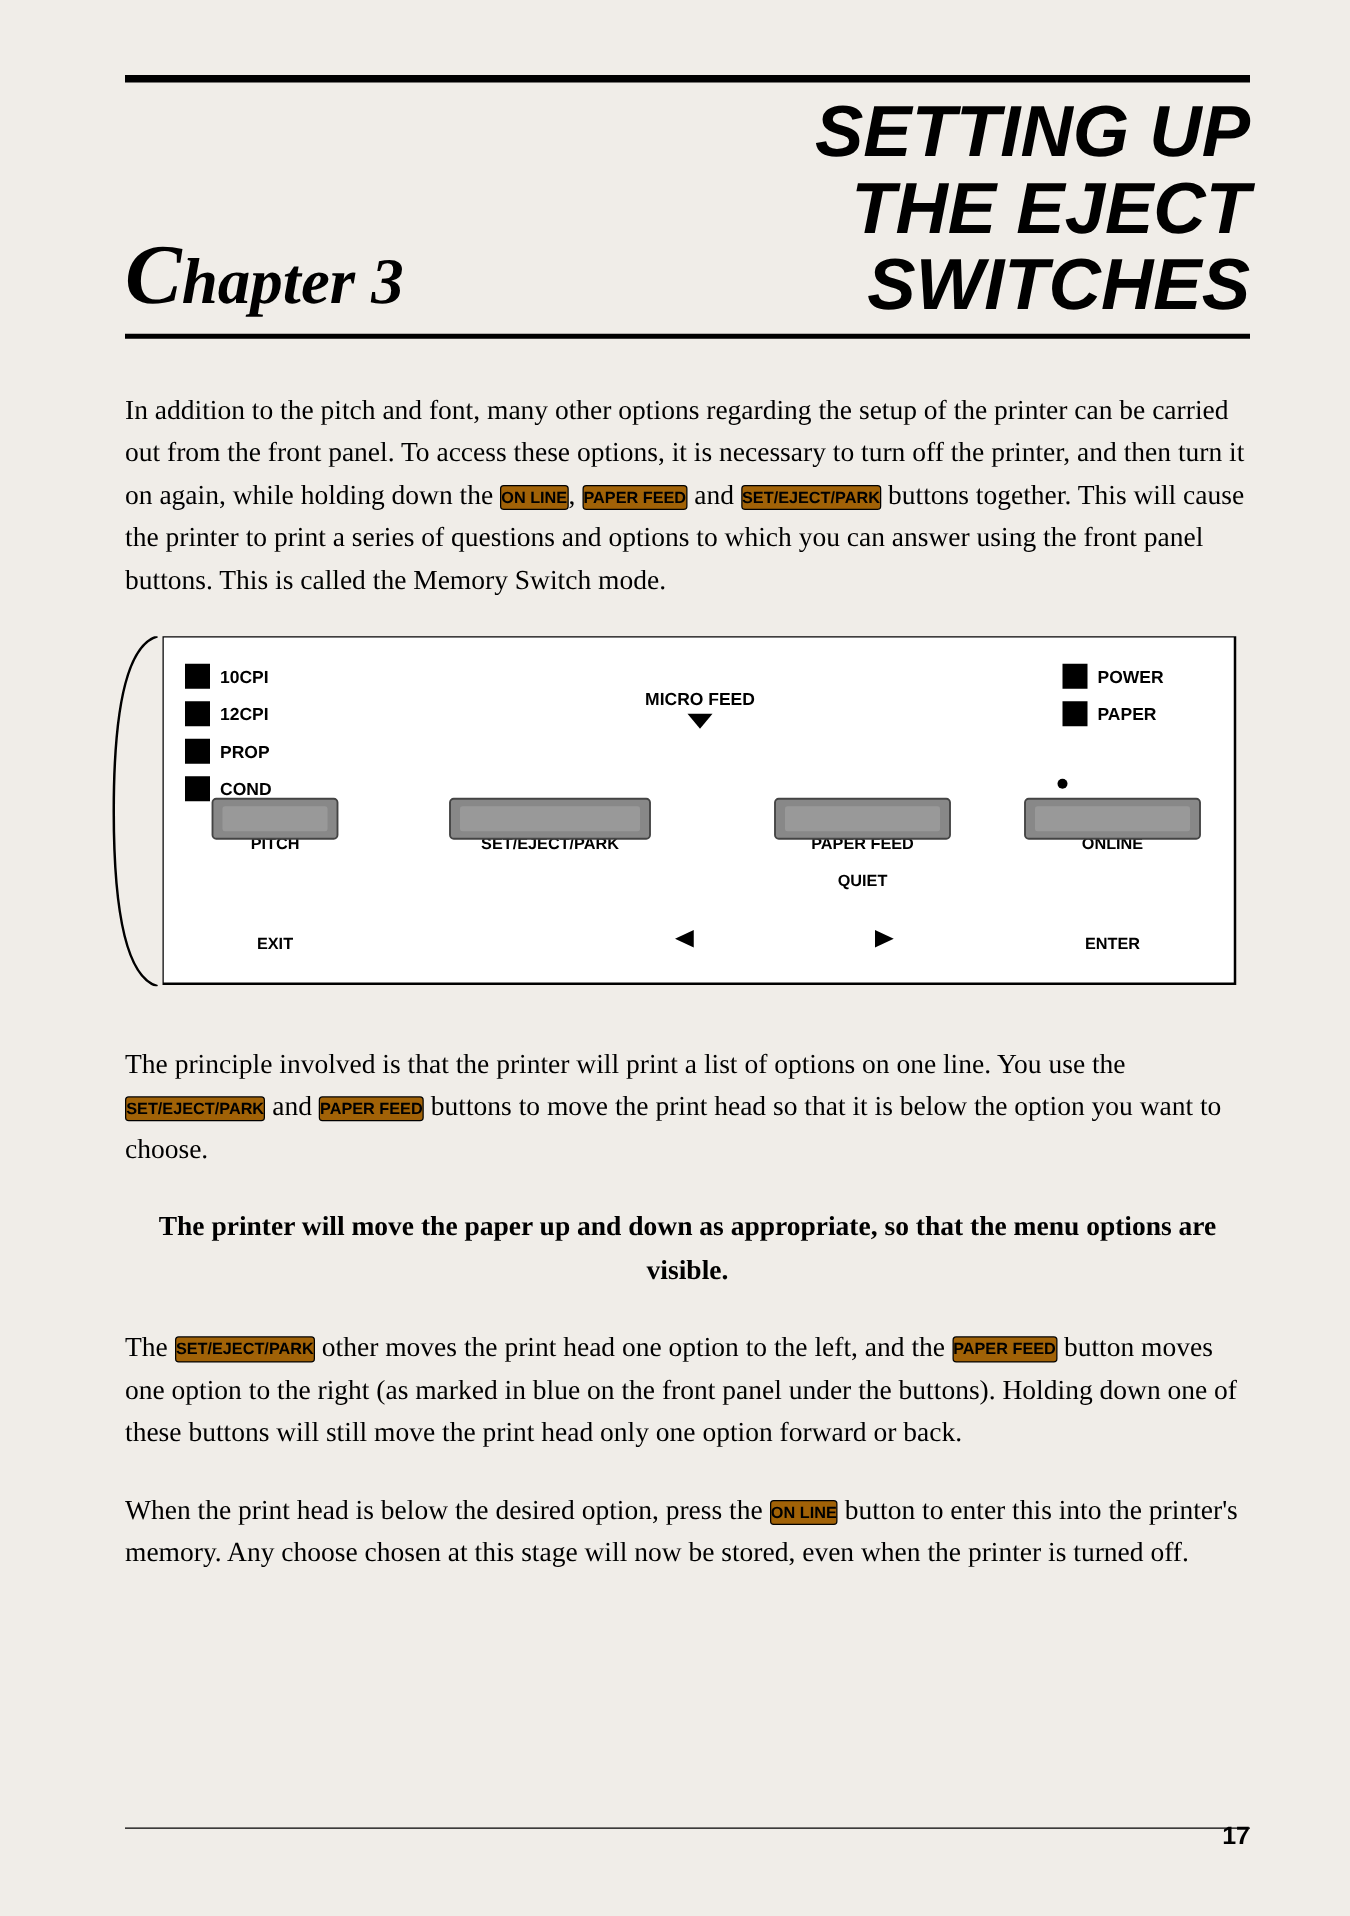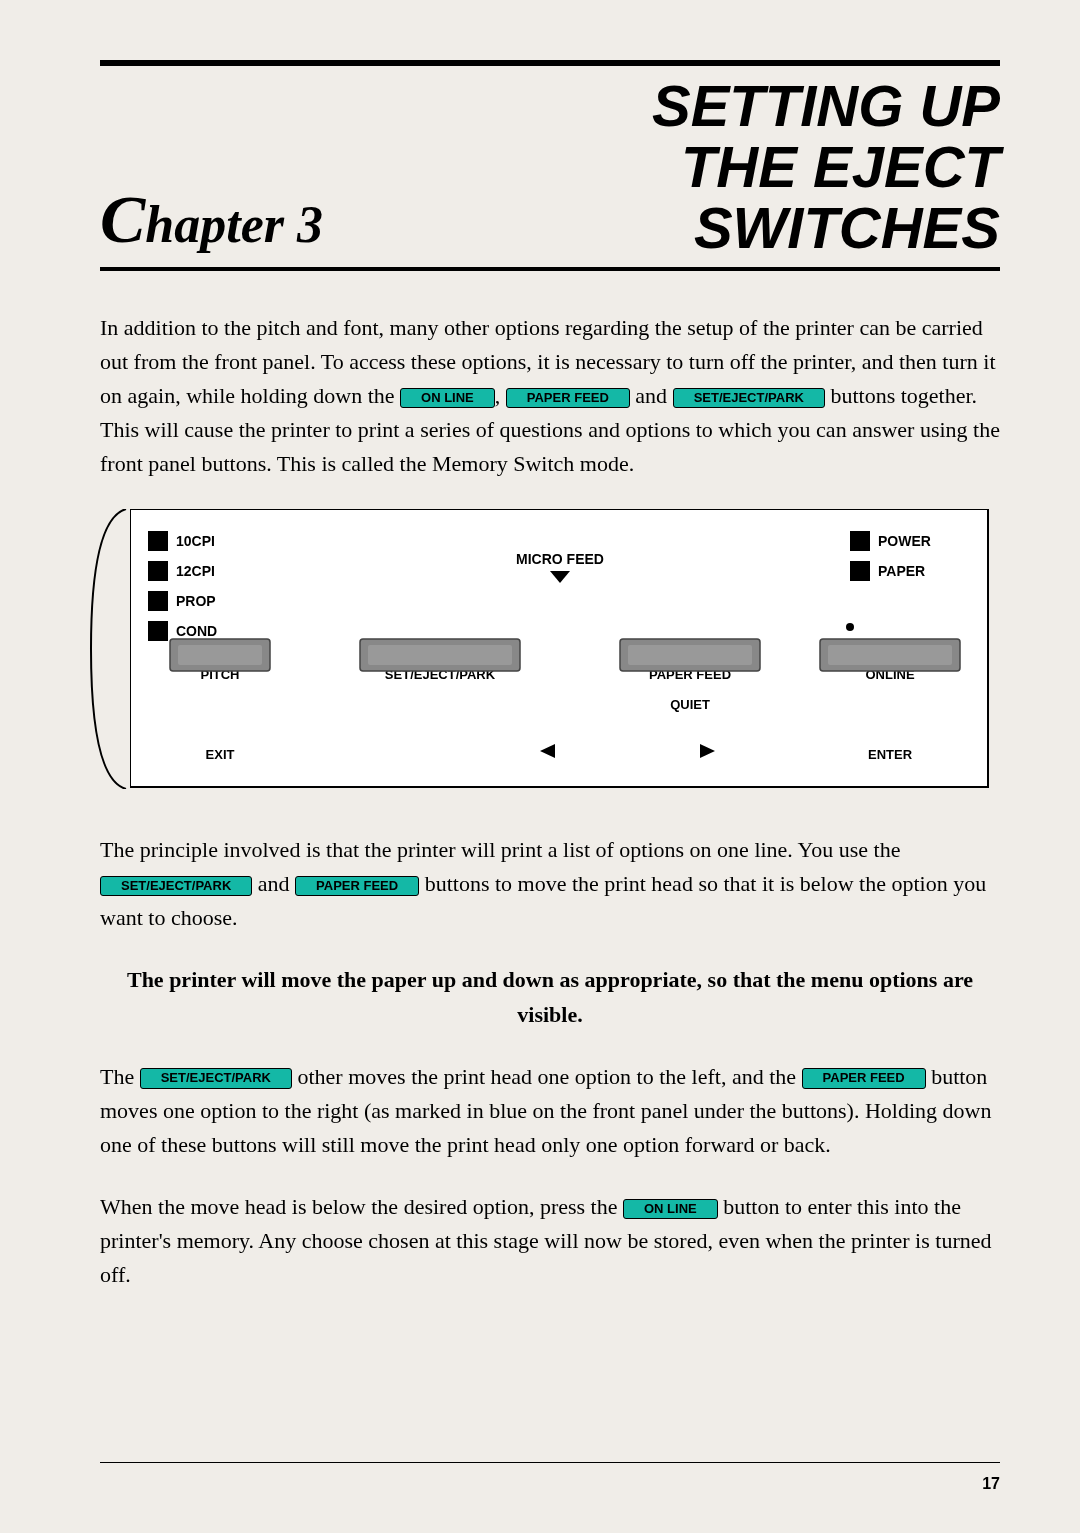--- a/index.html
+++ b/index.html
@@ -59,36 +59,36 @@
     .body-text.bold-text {
       font-weight: bold;
       text-align: center;
     }
 
     
     .btn-label {
       display: inline-block;
       border: 1px solid #000;
       border-radius: 3px;
-      padding: 0px 20px;
+      padding: 0px 0;
       font-size: 13px;
       font-family: Arial, Helvetica, sans-serif;
       font-weight: bold;
       white-space: nowrap;
       vertical-align: middle;
       line-height: 1.4;
-      background: #14b8a6;
+      background: #a16207;
     }
 
     
     .page-number {
       position: absolute;
-      bottom: 40px;
+      bottom: 52px;
       right: 80px;
-      font-size: 16px;
+      font-size: 20px;
       font-family: Arial, sans-serif;
       font-weight: bold;
     }
 
     .bottom-rule {
       position: absolute;
       bottom: 70px;
       left: 100px;
       right: 80px;
       height: 1px;
@@ -198,19 +198,19 @@
 
 <p class="body-text">
   <span>The</span>
   <span class="btn-label">SET/EJECT/PARK</span>
   <span>other moves the print head one option to the left, and the</span>
   <span class="btn-label">PAPER FEED</span>
   <span>button moves one option to the right (as marked in blue on the front panel under the buttons). Holding down one of these buttons will still move the print head only one option forward or back.</span>
 </p>
 
 <p class="body-text">
-  <span>When the move head is below the desired option, press the</span>
+  <span>When the print head is below the desired option, press the</span>
   <span class="btn-label">ON LINE</span>
   <span>button to enter this into the printer's memory. Any choose chosen at this stage will now be stored, even when the printer is turned off.</span>
 </p>
 
 <div class="bottom-rule"></div>
 <div class="page-number">17</div>
 
 </body></html>

